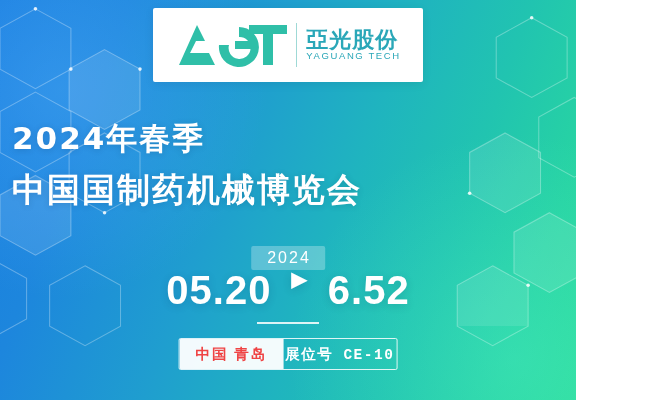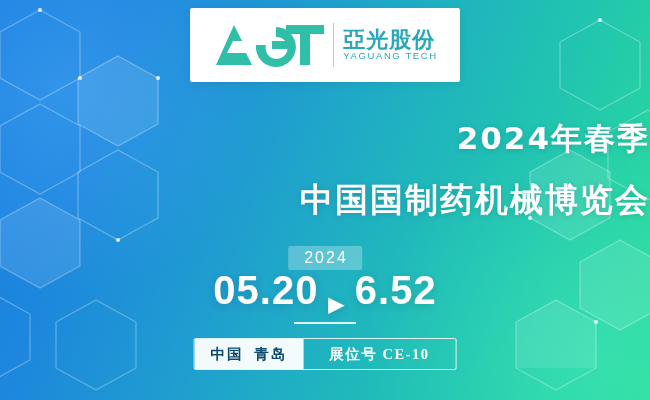--- a/index.html
+++ b/index.html
@@ -7,21 +7,21 @@
     padding: 0;
   }
   body {
     width: 650px;
     height: 400px;
     overflow: hidden;
     font-family: "Liberation Sans", sans-serif;
   }
   .banner {
     position: relative;
-    width: 650px;
+    width: 576px;
     height: 400px;
     overflow: hidden;
     background: linear-gradient(110deg, #1a7fe0 0%, #1d86dd 18%, #1f9ecf 40%, #1fb4bf 58%, #21c4b0 74%, #27d3a3 88%, #2ddc9b 100%);
   }
   
   .hexlayer {
     position: absolute;
     inset: 0;
     pointer-events: none;
   }
@@ -90,32 +90,33 @@
     height: 44px;
     background: #9fd9d6;
   }
 
   
   .title-wrap {
     position: absolute;
     top: 118px;
     left: 0;
     width: 100%;
-    text-align: right;
-    color: #ffffff;
+    text-align: left;
+    color: #ffffff;
+    padding-left: 12px;
   }
   .title-1 {
     font-size: 31px;
     font-weight: bold;
     letter-spacing: 2px;
     font-family: "DejaVu Sans", sans-serif;
     text-shadow: 0 1px 6px rgba(0,40,80,0.18);
   }
   .title-2 {
-    margin-top: 18px;
+    margin-top: 8px;
     font-size: 33px;
     font-weight: bold;
     letter-spacing: 2px;
     font-family: "DejaVu Sans", sans-serif;
     text-shadow: 0 1px 6px rgba(0,40,80,0.18);
   }
 
   
   .year-pill {
     position: absolute;
@@ -131,23 +132,23 @@
     font-family: "Liberation Sans", sans-serif;
   }
 
   
   .dates {
     position: absolute;
     top: 268px;
     left: 0;
     width: 100%;
     display: flex;
-    align-items: flex-end;
+    align-items: flex-start;
     justify-content: center;
-    gap: 10px;
+    gap: 20px;
     color: #ffffff;
     font-family: "Liberation Sans", sans-serif;
     font-size: 40px;
     font-weight: bold;
     letter-spacing: 1px;
     text-shadow: 0 2px 8px rgba(0,40,80,0.16);
   }
   .date-arrow {
     font-size: 20px;
     line-height: 1;
@@ -172,38 +173,38 @@
     transform: translateX(-50%);
     display: flex;
     align-items: stretch;
     border: 1px solid rgba(255,255,255,0.85);
     border-radius: 2px;
     height: 30px;
     overflow: hidden;
   }
   .info-left {
     background: rgba(255,255,255,0.95);
-    color: #0c4a6e;
+    color: #ef4444;
     font-size: 14.5px;
     font-weight: bold;
     display: flex;
     align-items: center;
     padding: 0 16px;
     letter-spacing: 2px;
+    font-family: Liberation Serif, serif;
+  }
+  .info-right {
+    color: #ffffff;
+    font-size: 14.5px;
+    font-weight: bold;
+    display: flex;
+    align-items: center;
+    padding: 0 2px;
+    letter-spacing: 1.5px;
     font-family: Liberation Mono, monospace;
-  }
-  .info-right {
-    color: #ffffff;
-    font-size: 14.5px;
-    font-weight: bold;
-    display: flex;
-    align-items: center;
-    padding: 0 26px;
-    letter-spacing: 1.5px;
-    font-family: Liberation Serif, serif;
   }
 </style>
 </head>
 <body>
 
 <div class="banner">
 
   <div class="glow glow-a"></div>
   <div class="glow glow-b"></div>
 

